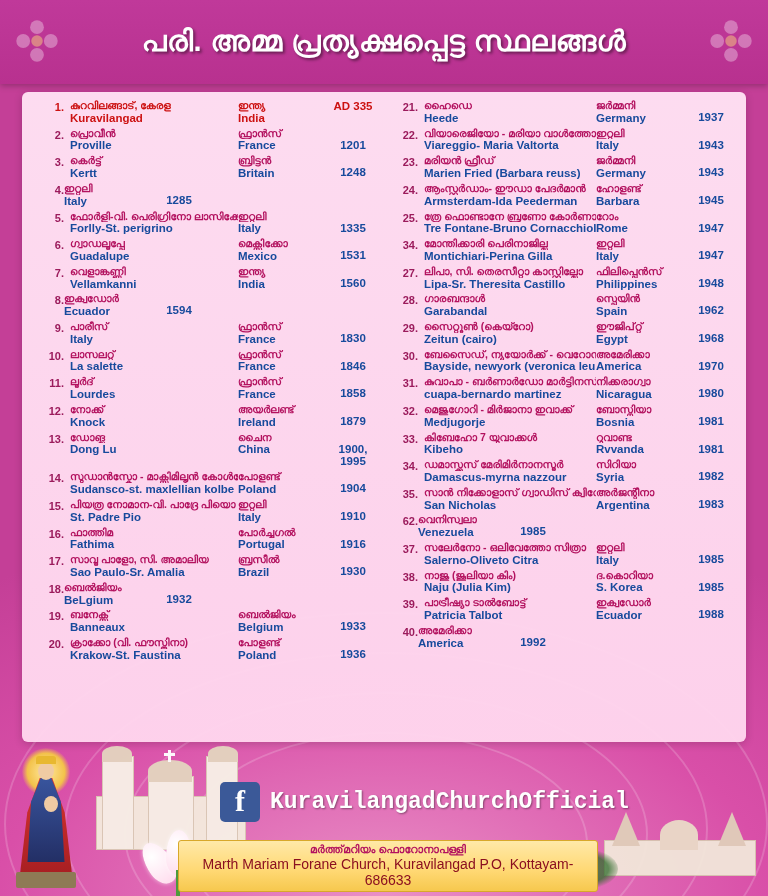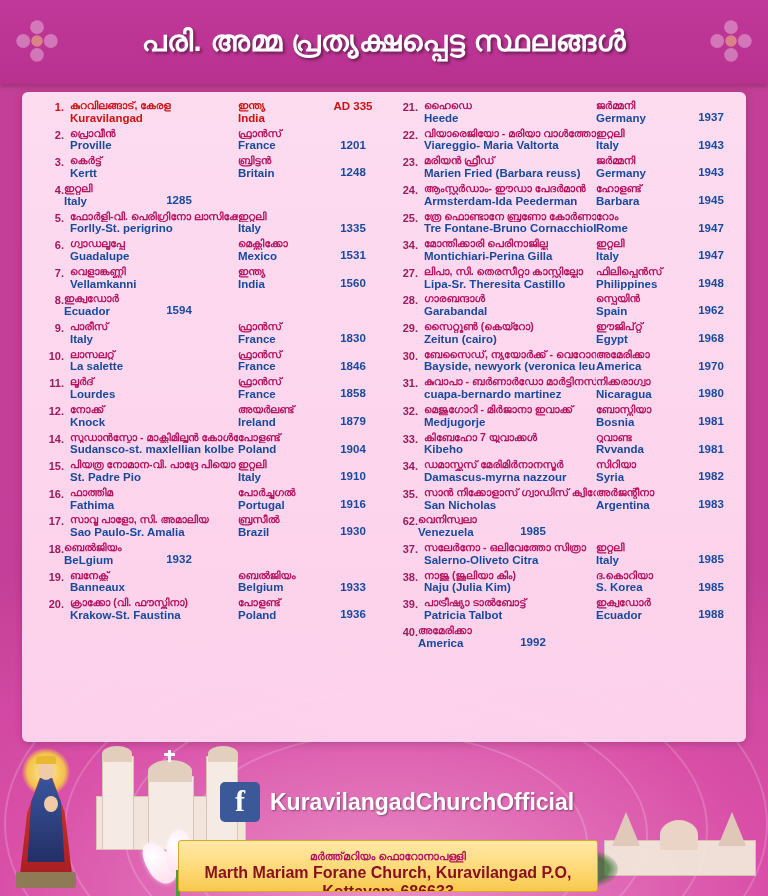--- a/index.html
+++ b/index.html
@@ -89,33 +89,33 @@
     display:flex;align-items:center;
   }
   .fbicon{
     width:40px;height:40px;background:#3b5998;border-radius:5px;flex:none;
     color:#fff;font-size:30px;font-weight:bold;font-family:"Liberation Serif",serif;
     display:flex;align-items:center;justify-content:center;line-height:1;
     padding-bottom:2px;box-sizing:border-box;
   }
   .fbname{
     color:#ffffff;font-size:23px;font-weight:bold;margin-left:10px;
-    text-shadow:1px 1px 2px rgba(0,0,0,.4);white-space:nowrap;
+    text-shadow:1px 1px 2px rgba(0,0,0,.4);white-space:nowrap;font-family:Liberation Mono, monospace;
   }
 
   
   .infobox{
     position:absolute;left:178px;top:840px;width:420px;height:52px;
     background:linear-gradient(180deg,#ffe9a8 0%,#ffd873 60%,#f6c84e 100%);
     border:1px solid #d8a82a;border-radius:3px;
-    text-align:center;box-sizing:border-box;padding:9px 4px;
+    text-align:center;box-sizing:border-box;padding:2px 4px;
     overflow:hidden;
   }
   .infobox .ml-title{color:#b3125f;font-size:11px;font-weight:bold;line-height:1.15;}
-  .infobox .en-title{color:#8b1020;font-size:16px;font-weight:bold;line-height:1.2;}
+  .infobox .en-title{color:#8b1020;font-size:14px;font-weight:normal;line-height:1.2;}
   .contactwrap{display:flex;margin-top:1px;}
   .contact-left{width:52%;text-align:left;padding-left:8px;box-sizing:border-box;}
   .contact-right{width:48%;text-align:left;box-sizing:border-box;}
   .cline{font-size:7px;color:#222;line-height:1.25;white-space:nowrap;}
 
   
   .statue{
     position:absolute;left:10px;top:748px;width:72px;height:148px;
   }
   .statue .halo{position:absolute;left:12px;top:0;width:48px;height:48px;border-radius:50%;
@@ -341,20 +341,32 @@
           <span class="ml">നോക്ക്</span>
           <span class="en">Knock</span>
         </div>
         <div class="country">
           <span class="ml">അയർലണ്ട്</span>
           <span class="en">Ireland</span>
         </div>
         <div class="year">1879</div>
       </div>
 
+      <div class="row">
+        <div class="num">13.</div>
+        <div class="place">
+          <span class="ml">ഡോങ്ലു</span>
+          <span class="en">Dong Lu</span>
+        </div>
+        <div class="country">
+          <span class="ml">ചൈന</span>
+          <span class="en">China</span>
+        </div>
+        <div class="year">1900, 1995</div>
+      </div>
 
       <div class="row">
         <div class="num">14.</div>
         <div class="place">
           <span class="ml">സുഡാൻസ്കോ - മാക്സിമിലൃൻ കോൾബേ</span>
           <span class="en">Sudansco-st. maxlellian kolbe</span>
         </div>
         <div class="country">
           <span class="ml">പോളണ്ട്</span>
           <span class="en">Poland</span>

